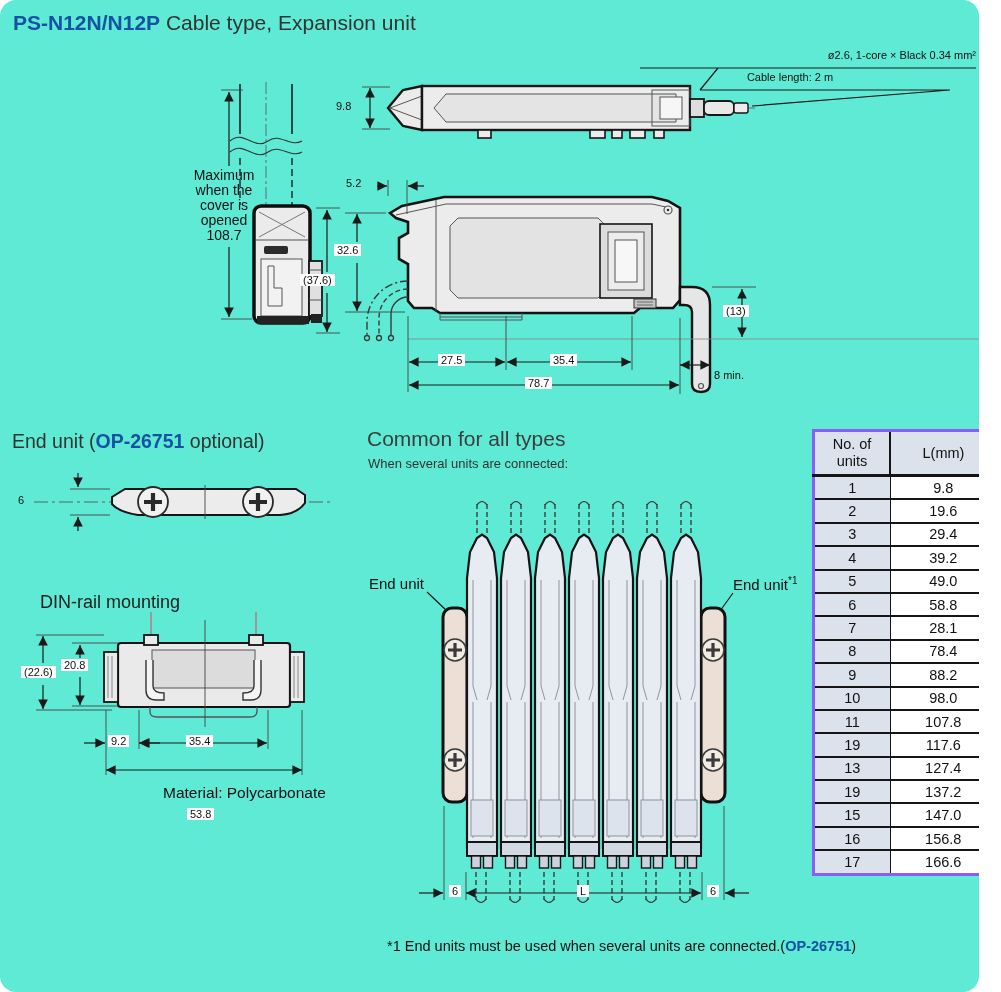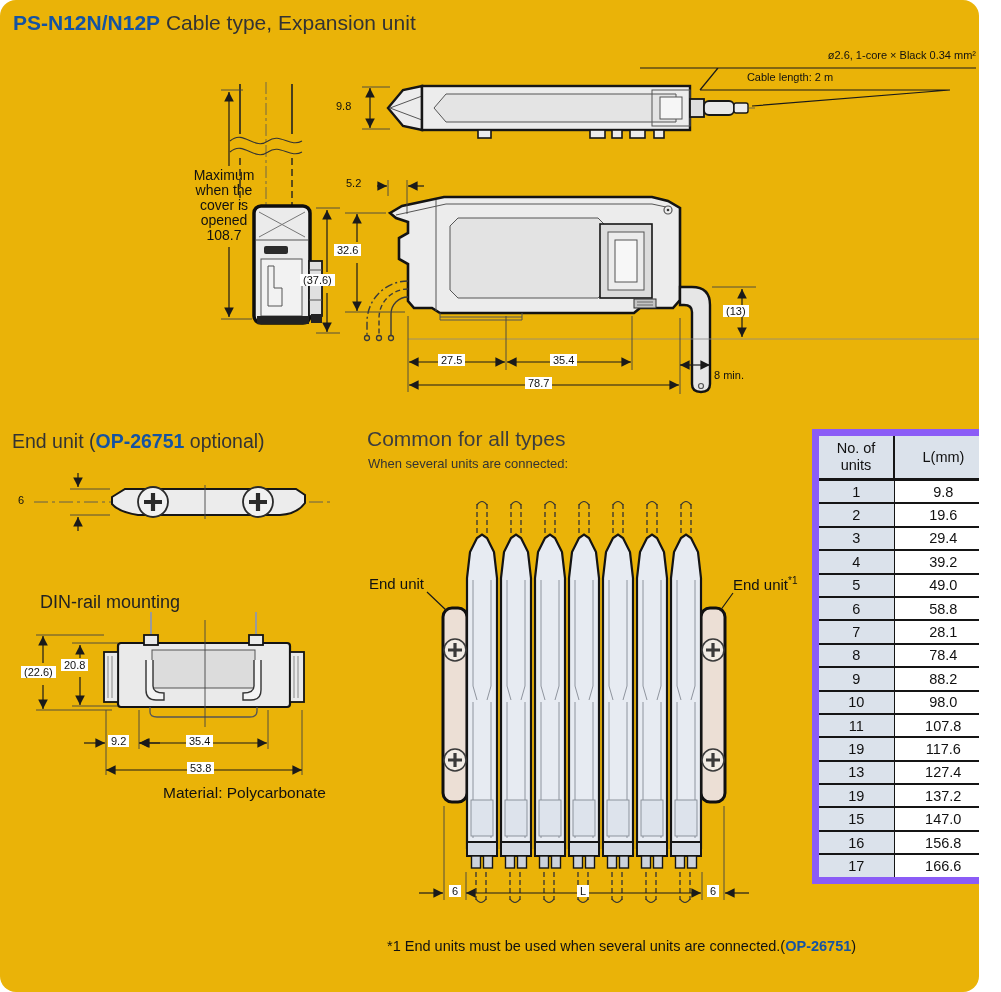--- a/index.html
+++ b/index.html
@@ -1,36 +1,36 @@
 <!DOCTYPE html>
 <html><head>
 <meta charset="utf-8">
 <style>
   html,body{margin:0;padding:0;background:#fff;}
-  .canvas{position:relative;width:979px;height:992px;background:#eab308;overflow:hidden;
+  .canvas{position:relative;width:979px;height:992px;background:#5eead4;overflow:hidden;
           font-family:"Liberation Sans", sans-serif;color:#111;border-radius:16px;}
   svg{position:absolute;left:0;top:0;}
   .txt{position:absolute;white-space:nowrap;font-size:11px;line-height:1.1;color:#111;}
   .bg{background:#fff;padding:0 3px;}
   .page-title{position:absolute;left:13px;top:11px;font-size:21px;color:#333;}
   .model{color:#1553a2;font-weight:bold;}
   .h-endunit{position:absolute;left:12px;top:430px;font-size:19.5px;color:#333;}
   .h-din{position:absolute;left:40px;top:592px;font-size:18px;color:#222;}
   .h-common{position:absolute;left:367px;top:427px;font-size:21px;color:#3d3d3d;}
   .h-common-sub{position:absolute;left:368px;top:456px;font-size:13px;color:#333;}
   .note-block{position:absolute;left:186px;top:168px;width:76px;text-align:center;
               font-size:14px;line-height:15px;color:#111;}
   .material{position:absolute;left:163px;top:784px;font-size:15.5px;color:#111;}
   .footnote{position:absolute;left:387px;top:938px;font-size:14.5px;color:#111;}
   .eu-label{position:absolute;font-size:15px;color:#111;}
   sup{font-size:10px;}
   
   .tbl-wrap{position:absolute;left:812px;top:429px;}
   table.units{border-collapse:collapse;table-layout:fixed;width:187px;text-align:center;
-              font-size:14.5px;color:#111;border:7px solid #8b5cf6;}
+              font-size:14.5px;color:#111;border:3px solid #8b5cf6;}
   table.units th{background:#dbe2eb;font-weight:normal;height:42px;line-height:1.15;
                  border:2px solid #151515;border-bottom:3px solid #151515;padding:0 2px;}
   table.units td{height:21.4px;padding:0 2px;border-top:2px solid #151515;
                  border-left:1.5px solid #151515;border-right:1.5px solid #151515;}
   td.c-units{background:#dbe2eb;width:70px;}
   td.c-len{background:#fff;}
 </style>
 </head>
 <body>
 
@@ -318,21 +318,21 @@
   <div class="h-endunit">
     <span>End unit (</span><span class="model">OP-26751</span><span> optional)</span>
   </div>
   <span class="txt" style="left:18px;top:494px;">6</span>
 
   <div class="h-din">DIN-rail mounting</div>
   <span class="txt bg" style="left:21px;top:666px;">(22.6)</span>
   <span class="txt bg" style="left:61px;top:659px;">20.8</span>
   <span class="txt bg" style="left:108px;top:735px;">9.2</span>
   <span class="txt bg" style="left:186px;top:735px;">35.4</span>
-  <span class="txt bg" style="left:187px;top:762px;">53.8</span>
+  <span class="txt bg" style="left:187px;top:808px;">53.8</span>
   <div class="material">Material: Polycarbonate</div>
 
   <div class="h-common">Common for all types</div>
   <div class="h-common-sub">When several units are connected:</div>
   <span class="eu-label" style="left:369px;top:575px;">End unit</span>
   <span class="eu-label" style="left:733px;top:575px;">
     <span>End unit</span><sup>*1</sup>
   </span>
   <span class="txt bg" style="left:449px;top:885px;">6</span>
   <span class="txt bg" style="left:577px;top:885px;">L</span>

